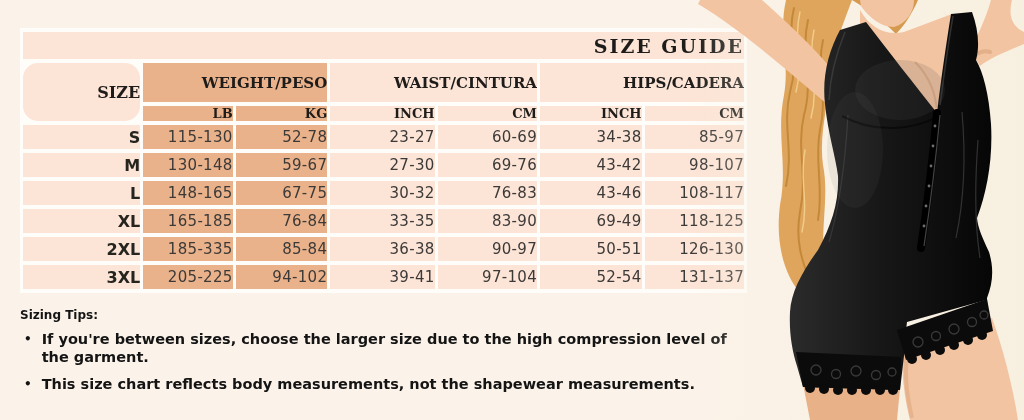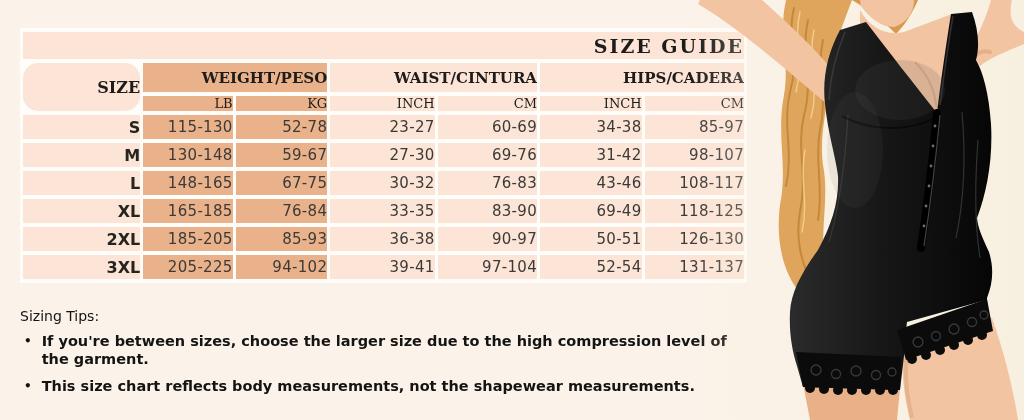--- a/index.html
+++ b/index.html
@@ -16,37 +16,37 @@
     background:var(--cell_gap,#fffdf9);
   }
   .size-table td{text-align:right;vertical-align:middle;padding:0;overflow:hidden;}
   .light{background:var(--table_light,#fce4d6);}
   .dark{background:var(--table_dark,#eab28b);}
   .title-cell{
     height:27px;font-family:"DejaVu Serif","Liberation Serif",serif;
     font-weight:bold;font-size:19px;letter-spacing:2px;color:var(--heading_text,#1e1c1a);
   }
   .group-cell{
-    height:29px;font-family:"DejaVu Serif","Liberation Serif",serif;
+    height:39px;font-family:"DejaVu Serif","Liberation Serif",serif;
     font-weight:bold;font-size:15px;color:var(--heading_text,#1e1c1a);
   }
   .sub-cell{
     height:14px;font-family:"DejaVu Serif","Liberation Serif",serif;
-    font-weight:normal;font-size:13px;color:var(--heading_text,#1e1c1a);
+    font-weight:bold;font-size:13px;color:var(--heading_text,#1e1c1a);
   }
   .size-head{
     font-family:"DejaVu Serif","Liberation Serif",serif;
     font-weight:bold;font-size:16px;color:var(--heading_text,#1e1c1a);border-radius:15px;
   }
   .data-row td{height:24px;}
   .size-label{font-size:16px;font-weight:bold;color:#26241f;}
   .val{font-size:15px;color:var(--data_text,#3c3a38);letter-spacing:.3px;}
   
   .tips{position:absolute;left:20px;top:308px;width:720px;color:var(--tip_text,#141414);}
-  .tips-heading{font-size:14px;font-weight:normal;margin:0 0 8px 0;}
+  .tips-heading{font-size:12px;font-weight:bold;margin:0 0 8px 0;}
   .tip{display:flex;align-items:flex-start;margin:0 0 9px 0;font-size:14.5px;font-weight:600;line-height:1.25;}
   .tip .dot{font-size:12px;margin:2px 10px 0 4px;}
   
   .model{position:absolute;left:690px;top:0;width:334px;height:420px;}
   .model svg{display:block;}
 </style>
 </head>
 <body>
 
 <table class="size-table">
@@ -86,21 +86,21 @@
       <td class="light val">60-69</td>
       <td class="light val">34-38</td>
       <td class="light val">85-97</td>
     </tr>
     <tr class="data-row">
       <td class="light size-label">M</td>
       <td class="dark val">130-148</td>
       <td class="dark val">59-67</td>
       <td class="light val">27-30</td>
       <td class="light val">69-76</td>
-      <td class="light val">31-42</td>
+      <td class="light val">43-42</td>
       <td class="light val">98-107</td>
     </tr>
     <tr class="data-row">
       <td class="light size-label">L</td>
       <td class="dark val">148-165</td>
       <td class="dark val">67-75</td>
       <td class="light val">30-32</td>
       <td class="light val">76-83</td>
       <td class="light val">43-46</td>
       <td class="light val">108-117</td>
@@ -109,22 +109,22 @@
       <td class="light size-label">XL</td>
       <td class="dark val">165-185</td>
       <td class="dark val">76-84</td>
       <td class="light val">33-35</td>
       <td class="light val">83-90</td>
       <td class="light val">69-49</td>
       <td class="light val">118-125</td>
     </tr>
     <tr class="data-row">
       <td class="light size-label">2XL</td>
-      <td class="dark val">185-205</td>
-      <td class="dark val">85-93</td>
+      <td class="dark val">185-335</td>
+      <td class="dark val">85-84</td>
       <td class="light val">36-38</td>
       <td class="light val">90-97</td>
       <td class="light val">50-51</td>
       <td class="light val">126-130</td>
     </tr>
     <tr class="data-row">
       <td class="light size-label">3XL</td>
       <td class="dark val">205-225</td>
       <td class="dark val">94-102</td>
       <td class="light val">39-41</td>

